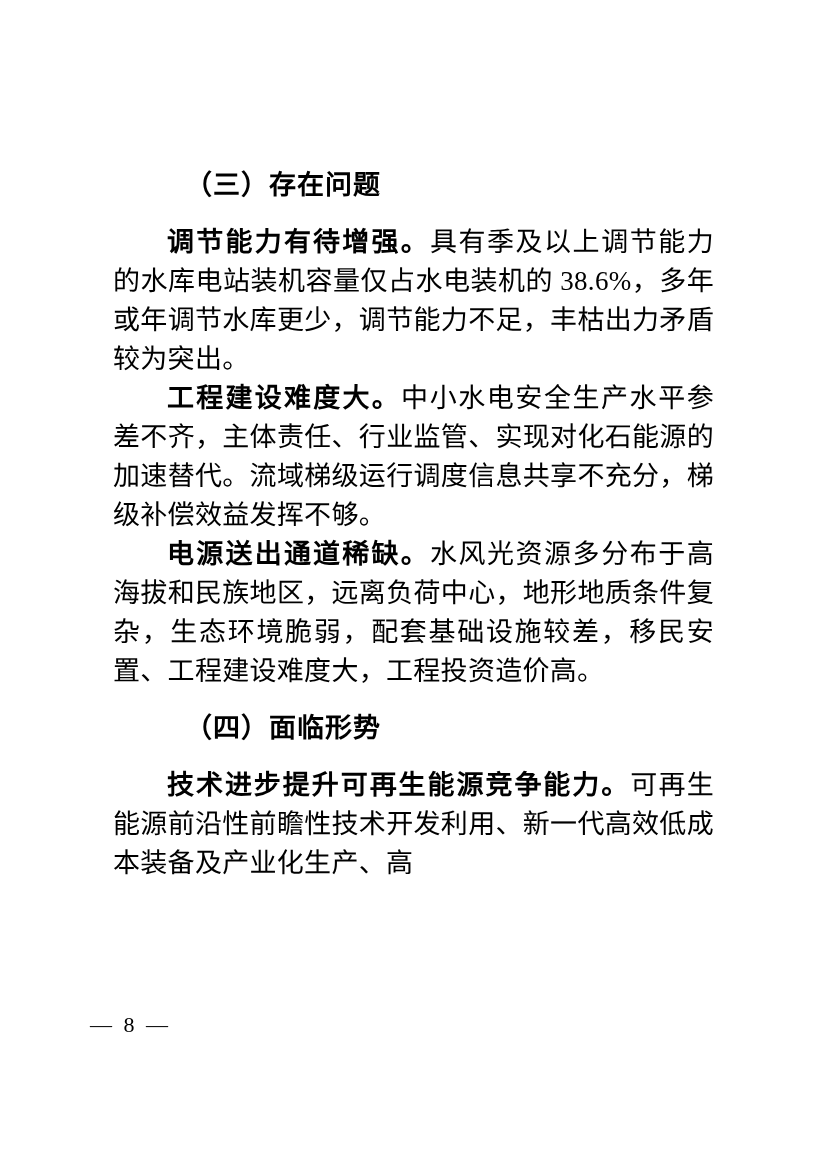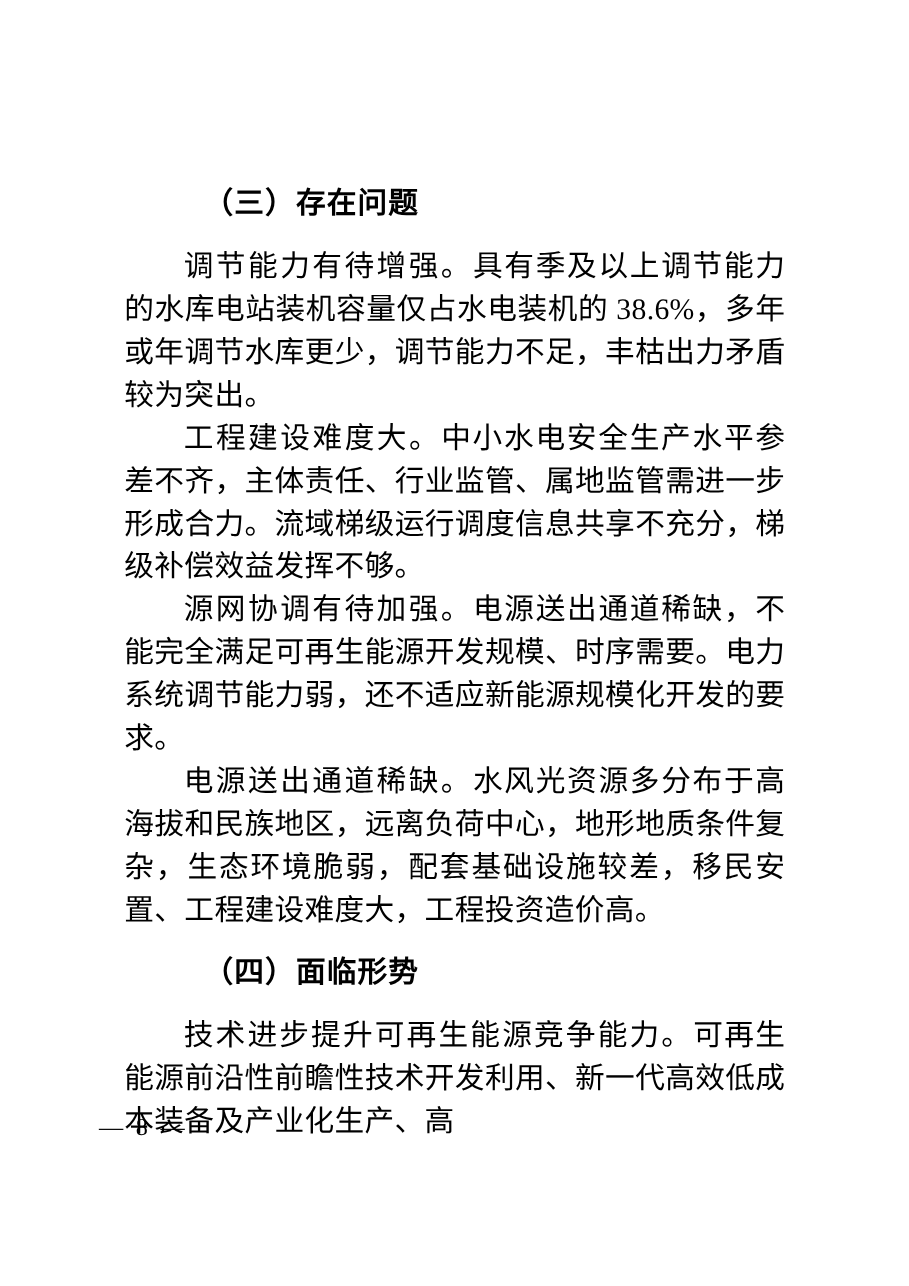--- a/index.html
+++ b/index.html
@@ -33,21 +33,21 @@
     font-weight: 700;
     text-indent: 2em;
     text-align: left;
     letter-spacing: 1px;
   }
   .para {
     margin: 0;
     text-indent: 2em;
   }
   .lead {
-    font-weight: 400;
+    font-weight: 700;
     letter-spacing: 1px;
   }
   .para .body-text {
     font-weight: 400;
   }
   .footer {
     position: absolute;
     left: 90px;
     top: 1012px;
     font-size: 22px;
@@ -58,23 +58,22 @@
 </head>
 <body>
 
 <main class="page">
   <div class="content">
 
     <h2 class="heading">（三）存在问题</h2>
 
     <p class="para"><span class="lead">调节能力有待增强。</span><span class="body-text">具有季及以上调节能力的水库电站装机容量仅占水电装机的 38.6%，多年或年调节水库更少，调节能力不足，丰枯出力矛盾较为突出。</span></p>
 
-    <p class="para"><span class="lead">工程建设难度大。</span><span class="body-text">中小水电安全生产水平参差不齐，主体责任、行业监管、属地监管需进一步形成合力。流域梯级运行调度信息共享不充分，梯级补偿效益发挥不够。</span></p>
+    <p class="para"><span class="lead">工程建设难度大。</span><span class="body-text">中小水电安全生产水平参差不齐，主体责任、行业监管、实现对化石能源的加速替代。流域梯级运行调度信息共享不充分，梯级补偿效益发挥不够。</span></p>
 
-    <p class="para"><span class="lead">源网协调有待加强。</span><span class="body-text">电源送出通道稀缺，不能完全满足可再生能源开发规模、时序需要。电力系统调节能力弱，还不适应新能源规模化开发的要求。</span></p>
 
     <p class="para"><span class="lead">电源送出通道稀缺。</span><span class="body-text">水风光资源多分布于高海拔和民族地区，远离负荷中心，地形地质条件复杂，生态环境脆弱，配套基础设施较差，移民安置、工程建设难度大，工程投资造价高。</span></p>
 
     <h2 class="heading">（四）面临形势</h2>
 
 
     <p class="para"><span class="lead">技术进步提升可再生能源竞争能力。</span><span class="body-text">可再生能源前沿性前瞻性技术开发利用、新一代高效低成本装备及产业化生产、高</span></p>
 
   </div>
 

